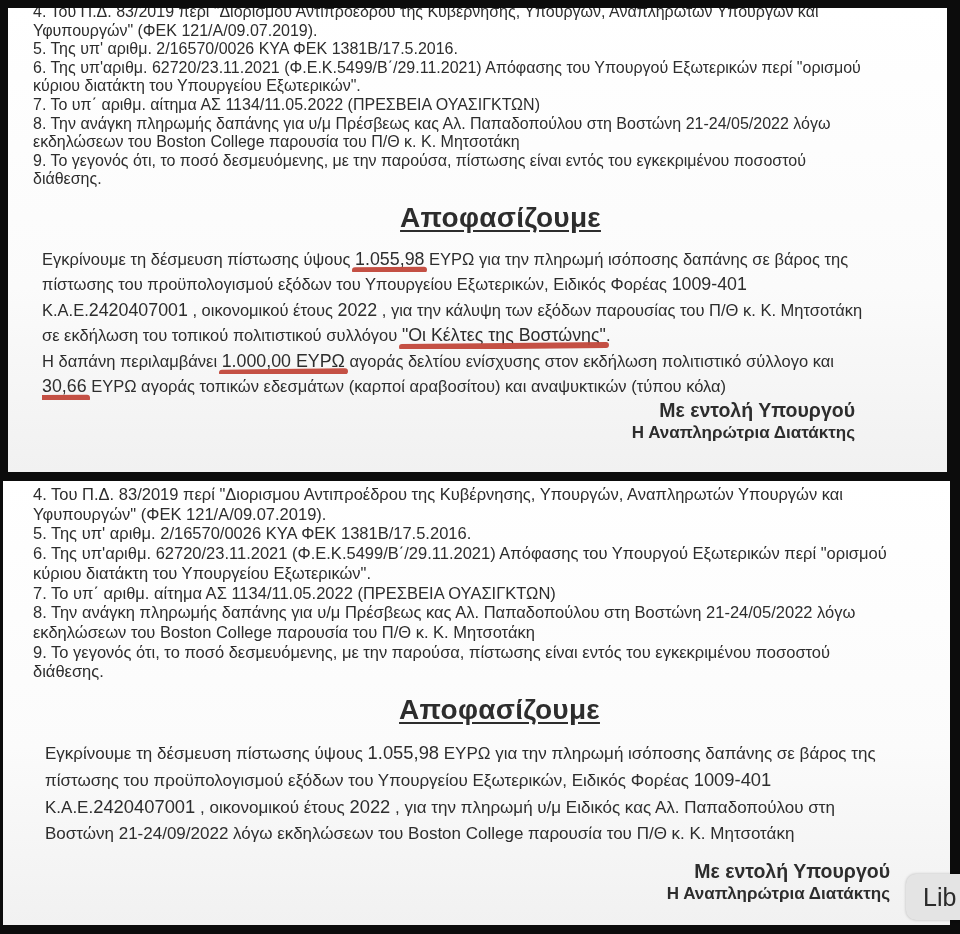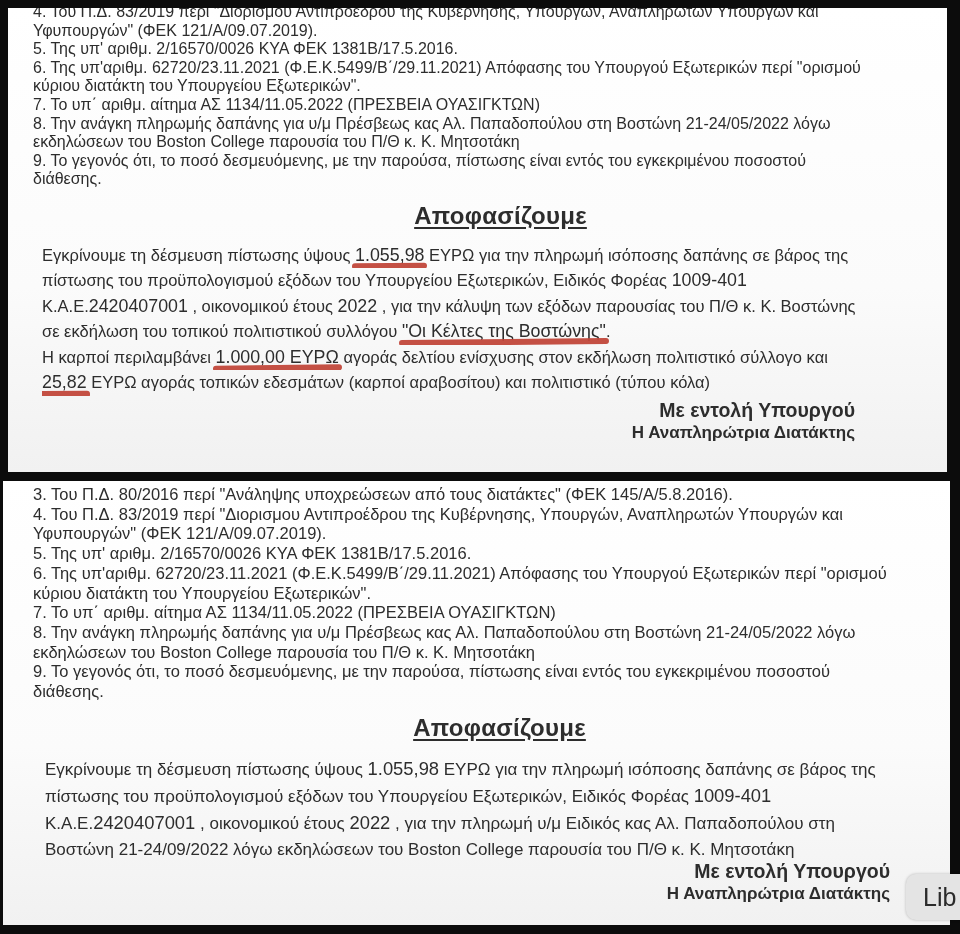--- a/index.html
+++ b/index.html
@@ -15,21 +15,21 @@
   }
   #doc1{left:8px;top:8px;width:939px;height:464px;}
   #doc2{left:3px;top:481px;width:947px;height:444px;}
 
   .line{white-space:nowrap;overflow:hidden;}
 
   #doc1 .list{padding:0 14px 0 25px;margin-top:-5px;font-size:16px;line-height:18.6px;}
   #doc2 .list{padding:4px 14px 0 30px;font-size:16.5px;line-height:19.7px;}
 
   .heading{
-    text-align:center;font-weight:700;font-size:24px;
+    text-align:center;font-weight:700;font-size:28px;
     text-decoration:underline;text-underline-offset:3px;
     letter-spacing:.3px;
     margin-left:46px;
   }
   #doc1 .heading{margin-top:13px;}
   #doc2 .heading{margin-top:12px;}
 
   #doc1 .body{padding:13px 14px 0 34px;font-size:16.5px;line-height:25.5px;}
   #doc2 .body{padding:14px 14px 0 42px;font-size:17px;line-height:26px;}
 
@@ -70,34 +70,33 @@
       <div class="line"><span>7. Το υπ΄ αριθμ. αίτημα ΑΣ 1134/11.05.2022 (ΠΡΕΣΒΕΙΑ ΟΥΑΣΙΓΚΤΩΝ)</span></div>
       <div class="line"><span>8. Την ανάγκη πληρωμής δαπάνης για υ/μ  Πρέσβεως κας Αλ. Παπαδοπούλου στη Βοστώνη 21-24/05/2022 λόγω</span></div>
       <div class="line"><span>εκδηλώσεων του Boston College παρουσία του Π/Θ κ. Κ. Μητσοτάκη</span></div>
       <div class="line"><span>9. Το γεγονός ότι, το ποσό δεσμευόμενης, με την παρούσα, πίστωσης είναι εντός του εγκεκριμένου ποσοστού</span></div>
       <div class="line"><span>διάθεσης.</span></div>
     </div>
   <div class="heading">Αποφασίζουμε</div>
   <div class="body">
       <div class="line"><span>Εγκρίνουμε τη δέσμευση πίστωσης ύψους </span><span class="b ru">1.055,98</span><span> ΕΥΡΩ για την πληρωμή ισόποσης δαπάνης σε βάρος της</span></div>
       <div class="line"><span>πίστωσης του προϋπολογισμού εξόδων του Υπουργείου Εξωτερικών, Ειδικός Φορέας </span><span class="b">1009-401</span></div>
-      <div class="line"><span>Κ.Α.Ε.</span><span class="b">2420407001</span><span> , οικονομικού έτους </span><span class="b">2022</span><span> , για την κάλυψη των εξόδων παρουσίας του Π/Θ κ. Κ. Βοστώνης</span></div>
+      <div class="line"><span>Κ.Α.Ε.</span><span class="b">2420407001</span><span> , οικονομικού έτους </span><span class="b">2022</span><span> , για την κάλυψη των εξόδων παρουσίας του Π/Θ κ. Κ. Μητσοτάκη</span></div>
       <div class="line"><span>σε εκδήλωση του τοπικού πολιτιστικού συλλόγου </span><span class="b ru">"Οι Κέλτες της Βοστώνης"</span><span>.</span></div>
-      <div class="line"><span>Η καρποί περιλαμβάνει </span><span class="b ru">1.000,00 ΕΥΡΩ</span><span> αγοράς δελτίου ενίσχυσης στον εκδήλωση πολιτιστικό σύλλογο και</span></div>
-      <div class="line"><span class="b ru ru-ext">25,82</span><span> ΕΥΡΩ αγοράς τοπικών εδεσμάτων (καρποί αραβοσίτου) και πολιτιστικό (τύπου κόλα)</span></div>
+      <div class="line"><span>Η δαπάνη περιλαμβάνει </span><span class="b ru">1.000,00 ΕΥΡΩ</span><span> αγοράς δελτίου ενίσχυσης στον εκδήλωση πολιτιστικό σύλλογο και</span></div>
+      <div class="line"><span class="b ru ru-ext">30,66</span><span> ΕΥΡΩ αγοράς τοπικών εδεσμάτων (καρποί αραβοσίτου) και αναψυκτικών (τύπου κόλα)</span></div>
     </div>
   <div class="sig">
     <div class="sig-1">Με εντολή Υπουργού</div>
     <div class="sig-2">Η Αναπληρώτρια Διατάκτης</div>
   </div>
 </div>
 
 <div class="doc" id="doc2">
   <div class="list">
-      <div class="line"><span>3. Του Π.Δ. 80/2016 περί "Ανάληψης υποχρεώσεων από τους διατάκτες" (ΦΕΚ 145/Α/5.8.2016).</span></div>
       <div class="line"><span>4. Του Π.Δ. 83/2019 περί "Διορισμου Αντιπροέδρου της Κυβέρνησης, Υπουργών, Αναπληρωτών Υπουργών και</span></div>
       <div class="line"><span>Υφυπουργών" (ΦΕΚ 121/Α/09.07.2019).</span></div>
       <div class="line"><span>5. Της υπ' αριθμ. 2/16570/0026 ΚΥΑ ΦΕΚ 1381Β/17.5.2016.</span></div>
       <div class="line"><span>6. Της υπ'αριθμ. 62720/23.11.2021 (Φ.Ε.Κ.5499/Β΄/29.11.2021) Απόφασης του Υπουργού Εξωτερικών περί "ορισμού</span></div>
       <div class="line"><span>κύριου διατάκτη του Υπουργείου Εξωτερικών".</span></div>
       <div class="line"><span>7. Το υπ΄ αριθμ. αίτημα ΑΣ 1134/11.05.2022 (ΠΡΕΣΒΕΙΑ ΟΥΑΣΙΓΚΤΩΝ)</span></div>
       <div class="line"><span>8. Την ανάγκη πληρωμής δαπάνης για υ/μ  Πρέσβεως κας Αλ. Παπαδοπούλου στη Βοστώνη 21-24/05/2022 λόγω</span></div>
       <div class="line"><span>εκδηλώσεων του Boston College παρουσία του Π/Θ κ. Κ. Μητσοτάκη</span></div>
       <div class="line"><span>9. Το γεγονός ότι, το ποσό δεσμευόμενης, με την παρούσα, πίστωσης είναι εντός του εγκεκριμένου ποσοστού</span></div>
       <div class="line"><span>διάθεσης.</span></div>

